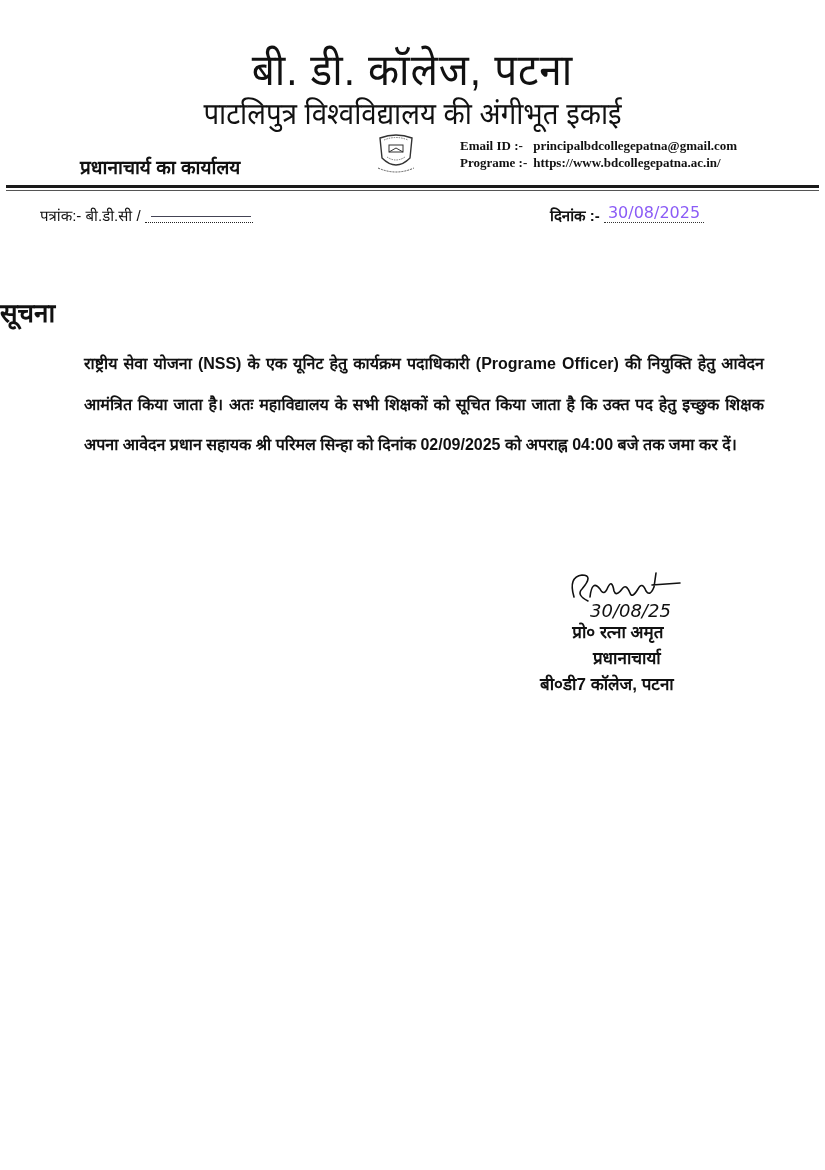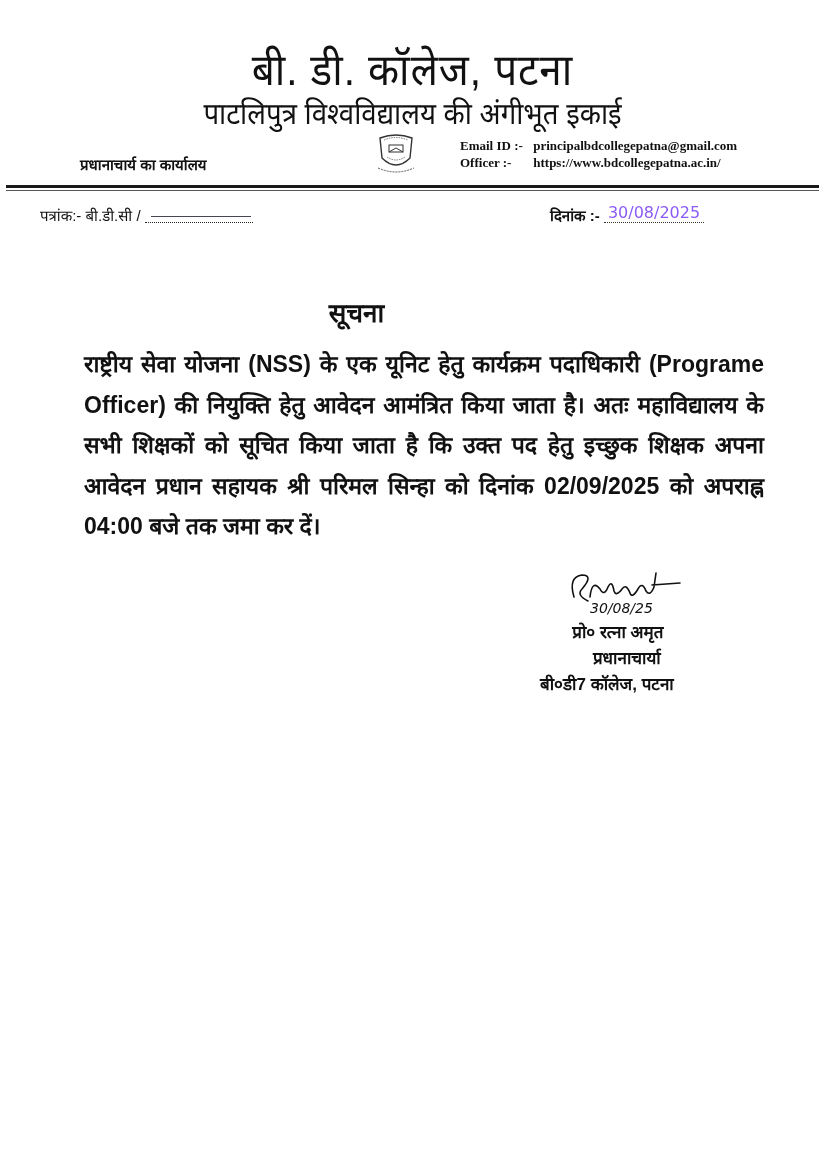--- a/index.html
+++ b/index.html
@@ -11,43 +11,43 @@
   .abs { position: absolute; }
   .title {
     left: 0; width: 825px; top: 38px; text-align: center;
     font-size: 44px; font-weight: normal; letter-spacing: 1px;
     transform: scaleX(0.92); transform-origin: center;
   }
   .subtitle {
     left: 0; width: 825px; top: 92px; text-align: center;
     font-size: 30px; transform: scaleX(0.92); transform-origin: center;
   }
-  .office { left: 80px; top: 154px; font-size: 15px; font-weight: bold; }
+  .office { left: 80px; top: 154px; font-size: 19px; font-weight: bold; }
   .logo { left: 372px; top: 130px; width: 48px; height: 48px; }
   .contact { left: 460px; top: 137px; font-size: 13px; font-weight: bold;
     font-family: "Liberation Serif", serif; line-height: 17px; }
   .contact .lbl { display: inline-block; width: 70px; }
   .rule1 { left: 6px; right: 6px; top: 185px; height: 3px; background: #1a1a1a; }
   .rule2 { left: 6px; right: 6px; top: 190px; height: 1px; background: #555; }
   .refno { left: 40px; top: 205px; font-size: 15px; font-weight: normal; }
   .refno .dots { border-bottom: 1px dotted #222; display: inline-block; width: 108px; position: relative; top: 2px; }
   .refno .dots::before { content: ""; position: absolute; left: 6px; top: -6px; width: 100px; height: 1px; background: #445; }
   .dateline { left: 550px; top: 205px; font-size: 15px; font-weight: bold; }
   .dateline .hand {
     font-family: "DejaVu Sans", sans-serif; font-weight: normal; 
     color: #8b5cf6; font-size: 16px; border-bottom: 1px dotted #333; padding: 0 4px;
     position: relative; top: -3px;
   }
-  .notice-heading { left: 0; width: 713px; top: 294px; text-align: center; font-size: 26px; font-weight: bold; }
+  .notice-heading { left: 0; width: 713px; top: 294px; text-align: left; font-size: 26px; font-weight: bold; }
   .body-text {
-    left: 84px; width: 680px; top: 344px; font-size: 23px; font-weight: bold;
+    left: 84px; width: 680px; top: 344px; font-size: 16px; font-weight: bold;
     line-height: 40.5px; text-align: justify;
   }
   .signature { left: 560px; top: 567px; width: 160px; height: 55px; }
-  .sig-date { left: 590px; top: 600px; font-size: 14px; font-style: italic; color: #111; font-family: "DejaVu Sans", sans-serif; }
+  .sig-date { left: 590px; top: 600px; font-size: 18px; font-style: italic; color: #111; font-family: "DejaVu Sans", sans-serif; }
   .signer { left: 540px; top: 620px; font-size: 17px; font-weight: bold; line-height: 26px; }
   .signer div { text-align: center; }
   .signer .l1 { padding-left: 22px; }
   .signer .l2 { padding-left: 40px; }
 </style>
 </head>
 <body>
 
 <div class="abs title">बी. डी. कॉलेज, पटना</div>
 <div class="abs subtitle">पाटलिपुत्र विश्वविद्यालय की अंगीभूत इकाई</div>
@@ -63,21 +63,21 @@
     <path d="M6 38 Q24 46 42 38" fill="none" stroke="#555" stroke-width="1" stroke-dasharray="2 1"></path>
   </svg>
 </div>
 
 <div class="abs contact">
   <div>
     <span class="lbl">Email ID :-</span>
     <span>principalbdcollegepatna@gmail.com</span>
   </div>
   <div>
-    <span class="lbl">Officer  :-</span>
+    <span class="lbl">Programe  :-</span>
     <span>https://www.bdcollegepatna.ac.in/</span>
   </div>
 </div>
 
 <div class="abs rule1"></div>
 <div class="abs rule2"></div>
 
 <div class="abs refno">
   <span>पत्रांक:- बी.डी.सी /</span>
   <span class="dots"></span>

